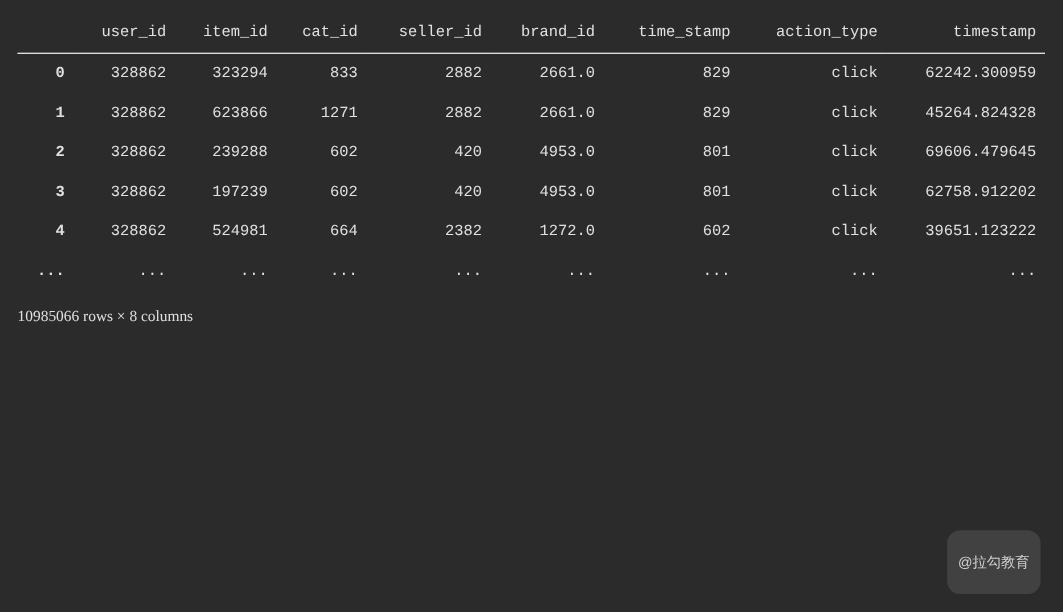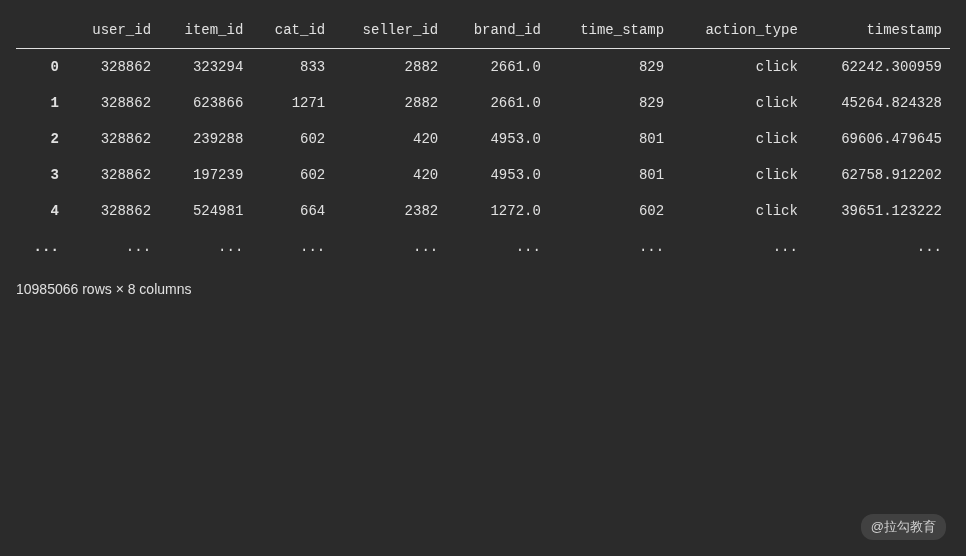--- a/index.html
+++ b/index.html
@@ -33,29 +33,29 @@
     }
     td.index-col {
       font-weight: bold;
     }
     th.index-col {
       font-weight: bold;
     }
     .summary {
       margin-top: 16px;
       color: #e0e0e0;
-      font-family: Liberation Sans, sans-serif;
+      font-family: Liberation Serif, serif;
     }
     .watermark {
       position: absolute;
       bottom: 16px;
       right: 20px;
       background-color: rgba(80,80,80,0.6);
       color: #d0d0d0;
-      padding: 4px 10px;
+      padding: 20px 10px;
       border-radius: 12px;
       font-size: 13px;
       font-family: sans-serif;
     }
   </style>
 </head>
 <body>
 
 <table>
   <thead>

